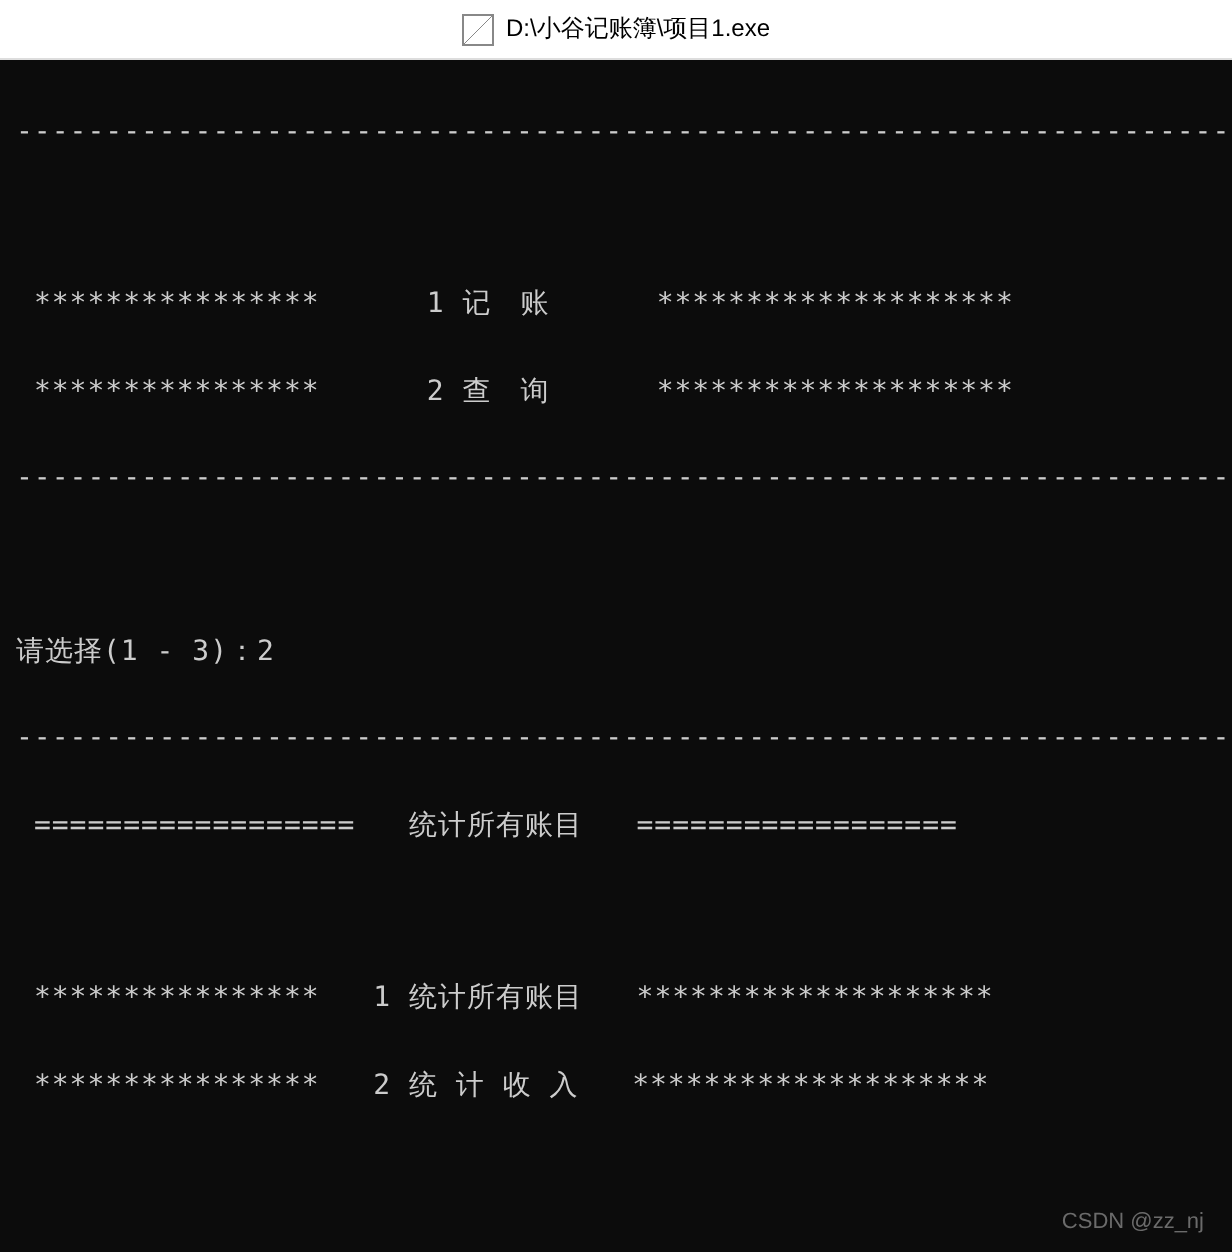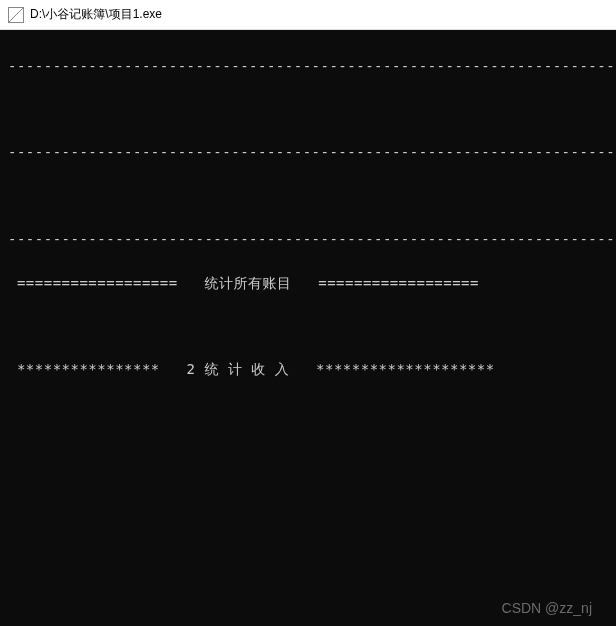--- a/index.html
+++ b/index.html
@@ -15,64 +15,69 @@
     .titlebar {
       background: #ffffff;
       color: #000000;
       font-family: 'Segoe UI', 'Microsoft YaHei', sans-serif;
       font-size: 12px;
       height: 30px;
       display: flex;
       align-items: center;
       padding: 0 8px;
       border-bottom: 1px solid #ddd;
+      justify-content: center;
     }
     .titlebar .icon {
       width: 16px;
       height: 16px;
       border: 1px solid #888;
       margin-right: 6px;
       display: inline-block;
       background: linear-gradient(135deg,#fff 49%, #888 50%, #fff 51%);
     }
     .console {
       padding: 4px 8px 8px 8px;
       white-space: pre;
       line-height: 1.55;
       letter-spacing: 0.5px;
       position: relative;
       height: calc(626px - 30px);
     }
     .line { white-space: pre; }
     .watermark {
       position: absolute;
-      right: 24px;
+      right: 14px;
       bottom: 6px;
       color: #6b6b6b;
-      font-size: 14px;
+      font-size: 11px;
       font-family: 'Microsoft YaHei', sans-serif;
       letter-spacing: 0;
     }
   </style>
 </head>
 <body>
 
 <div class="titlebar">
   <span class="icon"></span>
   <span>D:\小谷记账簿\项目1.exe</span>
 </div>
 
 <div class="console">
 <div class="line">-----------------------------------------------------------------------</div>
 <div class="line"> </div>
+<div class="line"> <span>****************</span>      <span>1</span> <span>记　账</span>      <span>****************</span>****</div>
+<div class="line"> <span>****************</span>      <span>2</span> <span>查　询</span>      <span>****************</span>****</div>
 <div class="line">-----------------------------------------------------------------------</div>
 <div class="line"> </div>
+<div class="line"><span>请选择(1 - 3)：</span><span>2</span></div>
 <div class="line">-----------------------------------------------------------------------</div>
 <div class="line"> <span>==================</span>   <span>统计所有账目</span>   <span>==================</span></div>
 <div class="line"> </div>
+<div class="line"> <span>****************</span>   <span>1</span> <span>统计所有账目</span>   <span>****************</span>****</div>
 <div class="line"> <span>****************</span>   <span>2</span> <span>统 计 收 入</span>   <span>****************</span>****</div>
 
 
 
 
 
 
 
 
 

